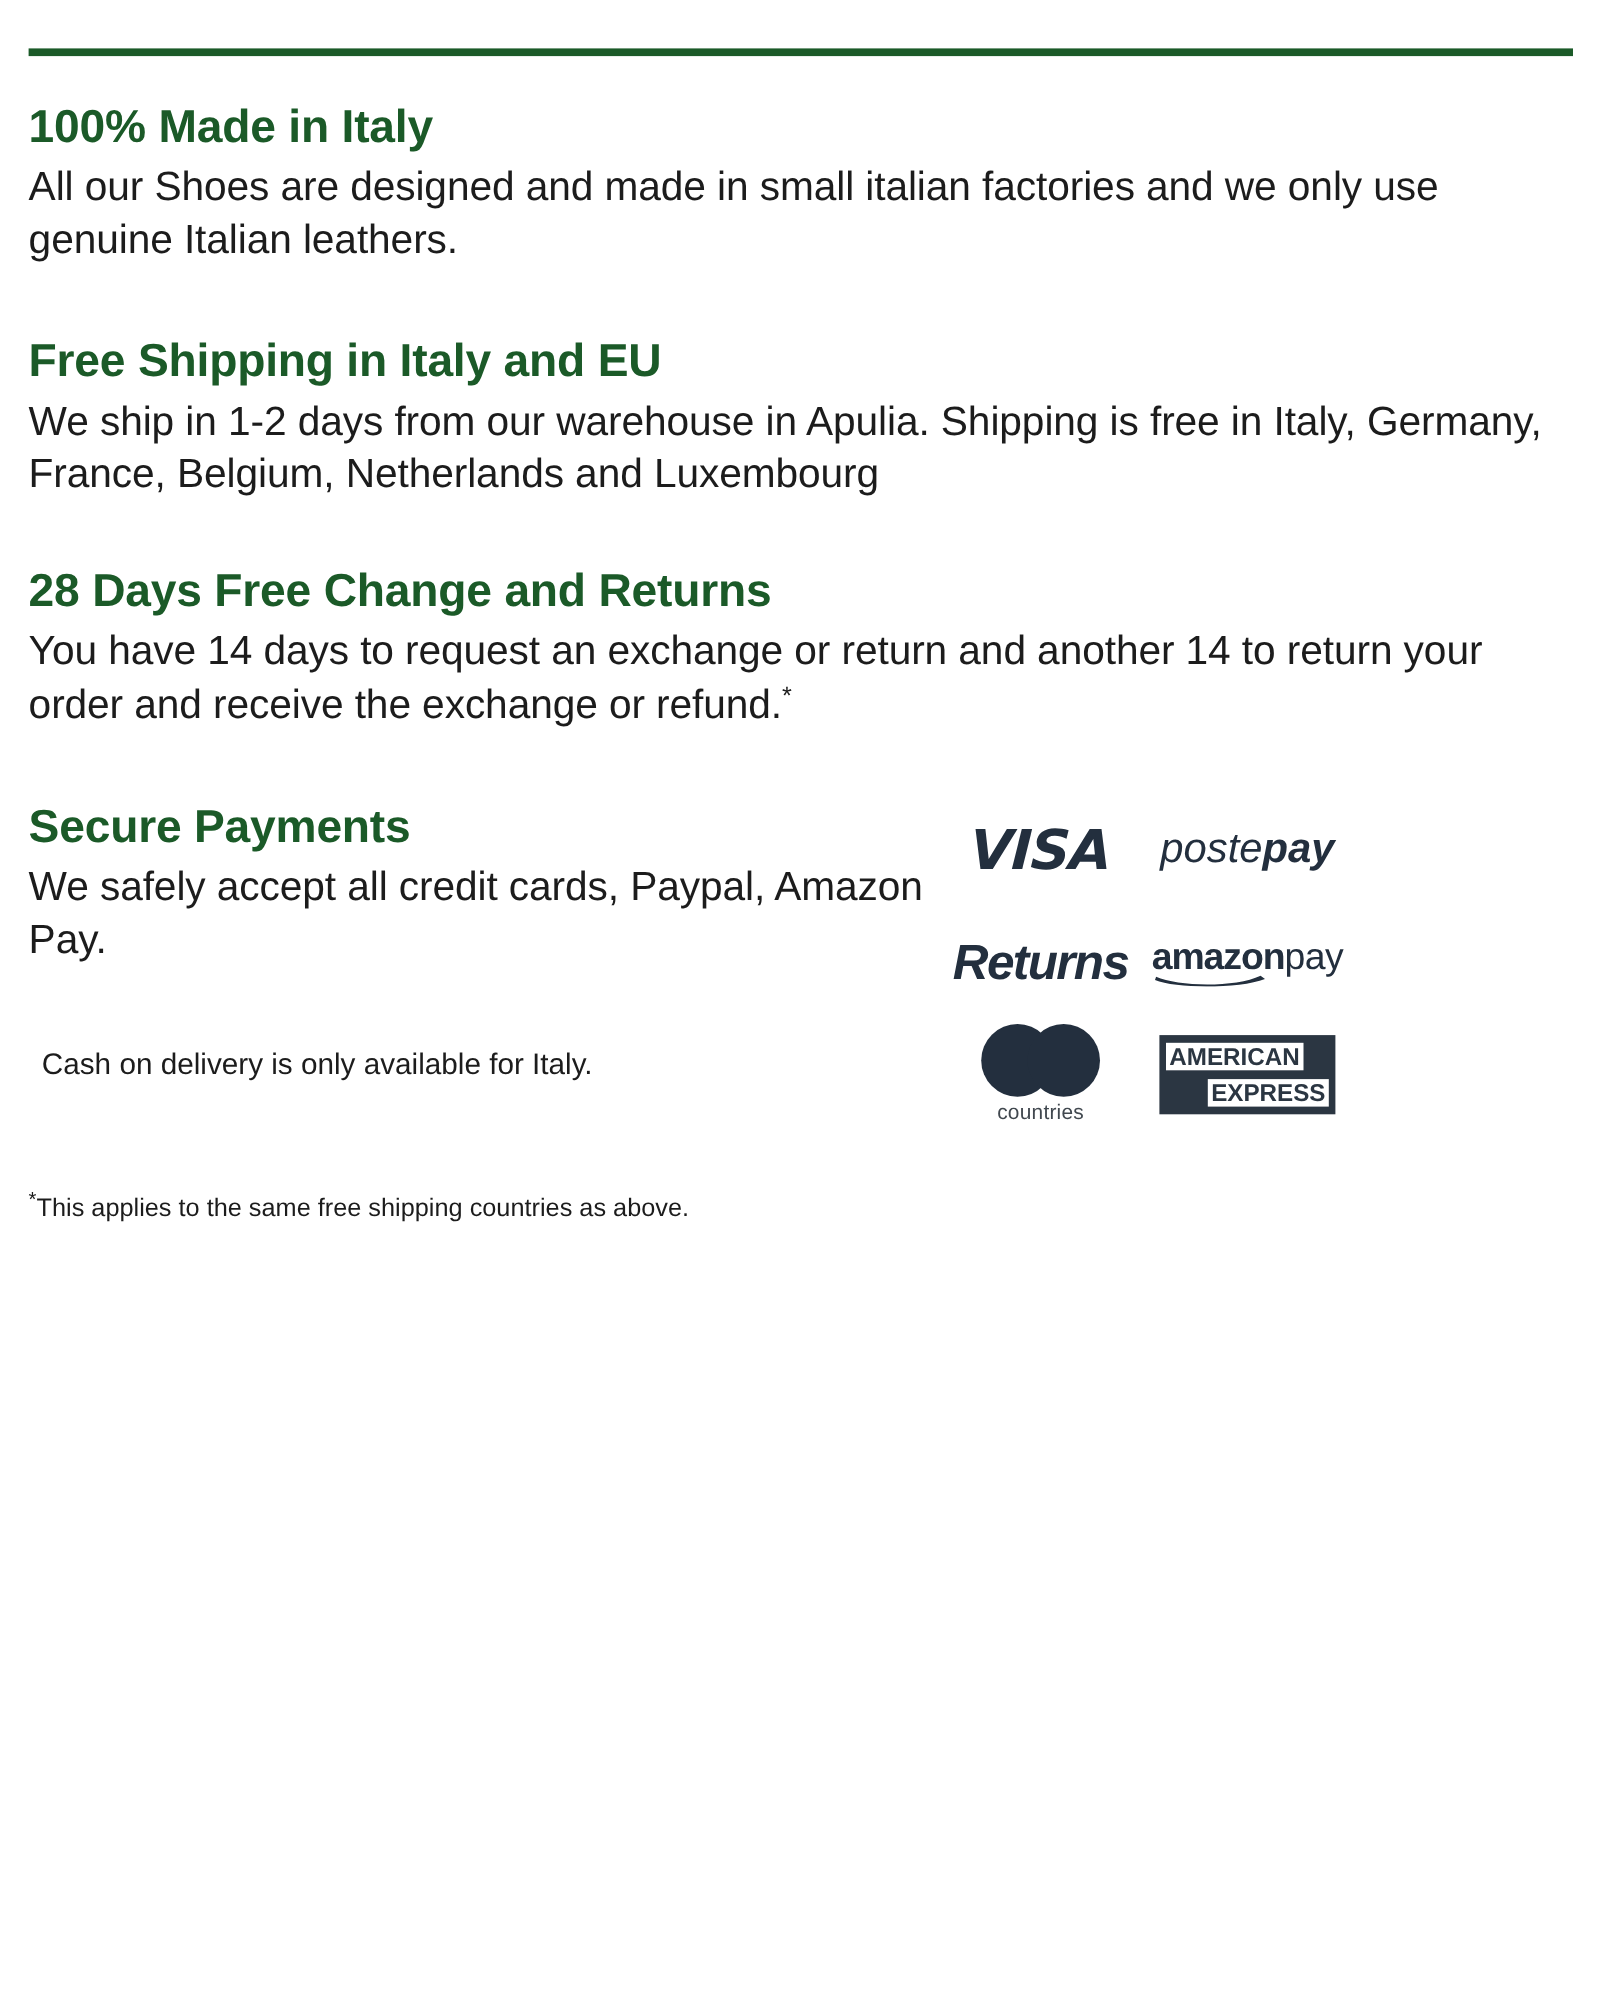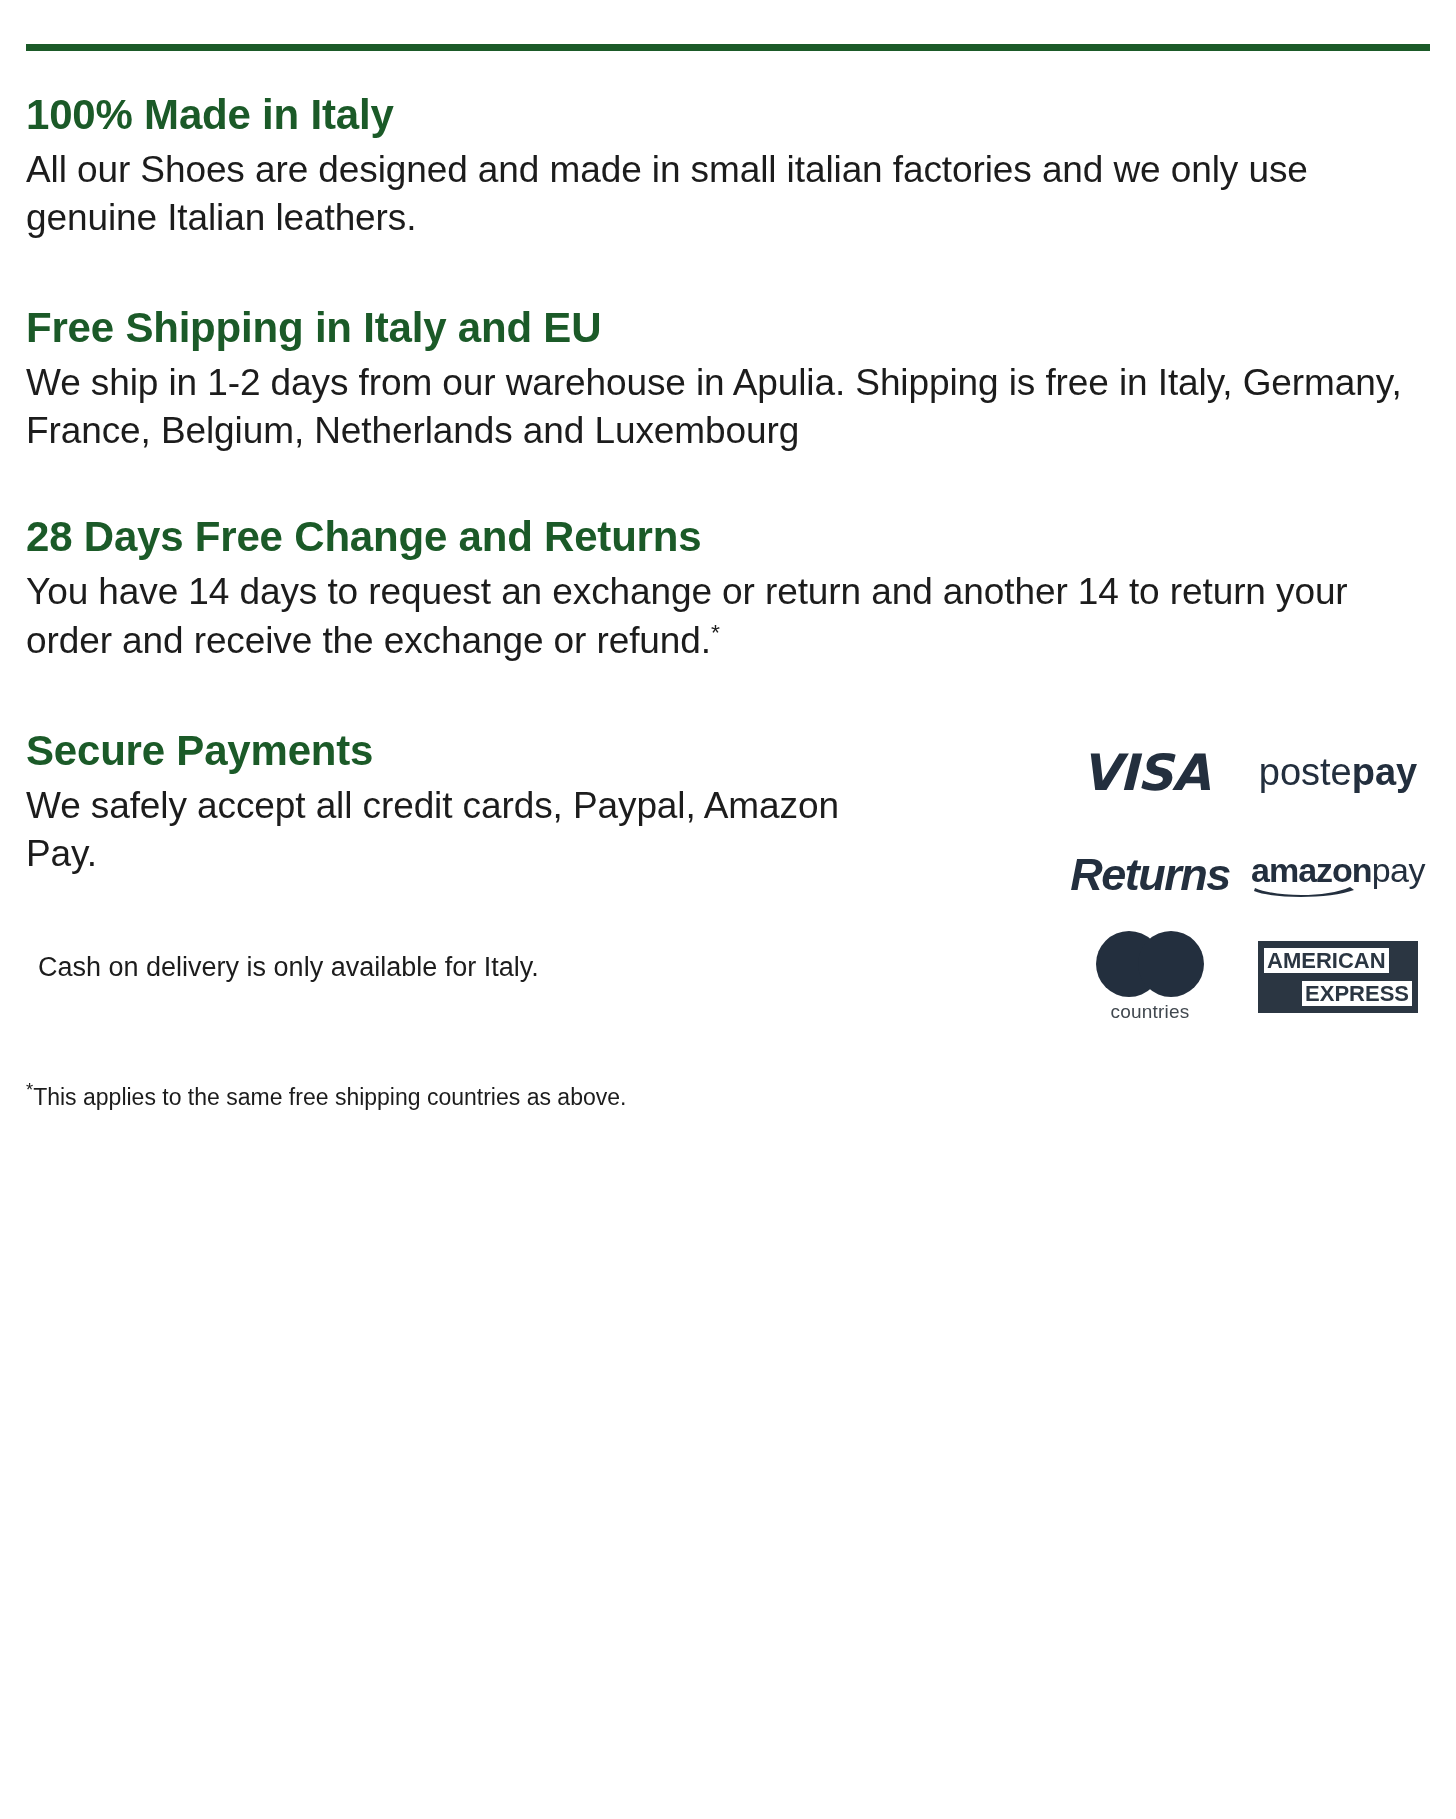--- a/index.html
+++ b/index.html
@@ -68,21 +68,20 @@
 
   .sec-made { margin-top: 40px; }
   .sec-shipping { margin-top: 62px; }
   .sec-returns { margin-top: 58px; }
   .sec-payments { margin-top: 62px; }
 
   
   .payments-row {
     display: flex;
     align-items: flex-start;
-    justify-content: space-between;
   }
   .payments-text { flex: 0 0 auto; max-width: 840px; }
   .note {
     font-size: 27px;
     color: #1c1c1c;
     margin: 12px;
     line-height: 1.3;
   }
   .note-cash { margin-top: 72px; }
   .footnote {
@@ -124,20 +123,21 @@
     font-style: italic;
     font-weight: 700;
     font-size: 50px;
     letter-spacing: -1px;
     color: #232f3e;
     transform: skewX(-3deg);
   }
   
   .postepay {
     font-family: "Liberation Sans", sans-serif;
+    font-style: italic;
     font-size: 38px;
     color: #232f3e;
     white-space: nowrap;
   }
   .postepay .pp-light { font-weight: 400; }
   .postepay .pp-bold { font-weight: 700; }
 
   
   .paypal {
     font-family: "Liberation Sans", sans-serif;

